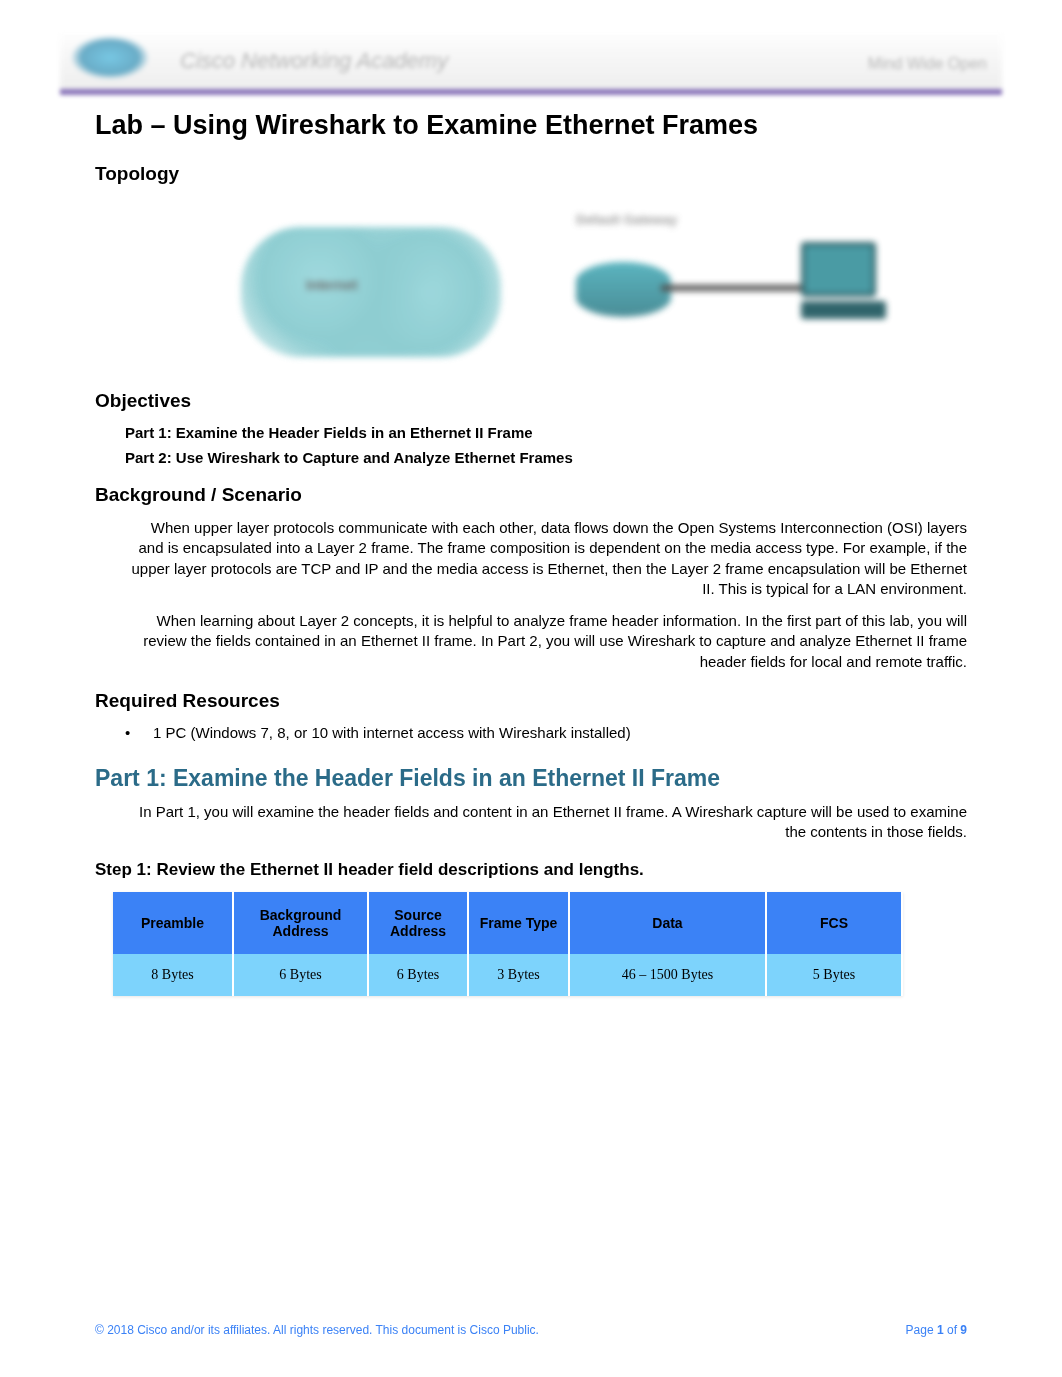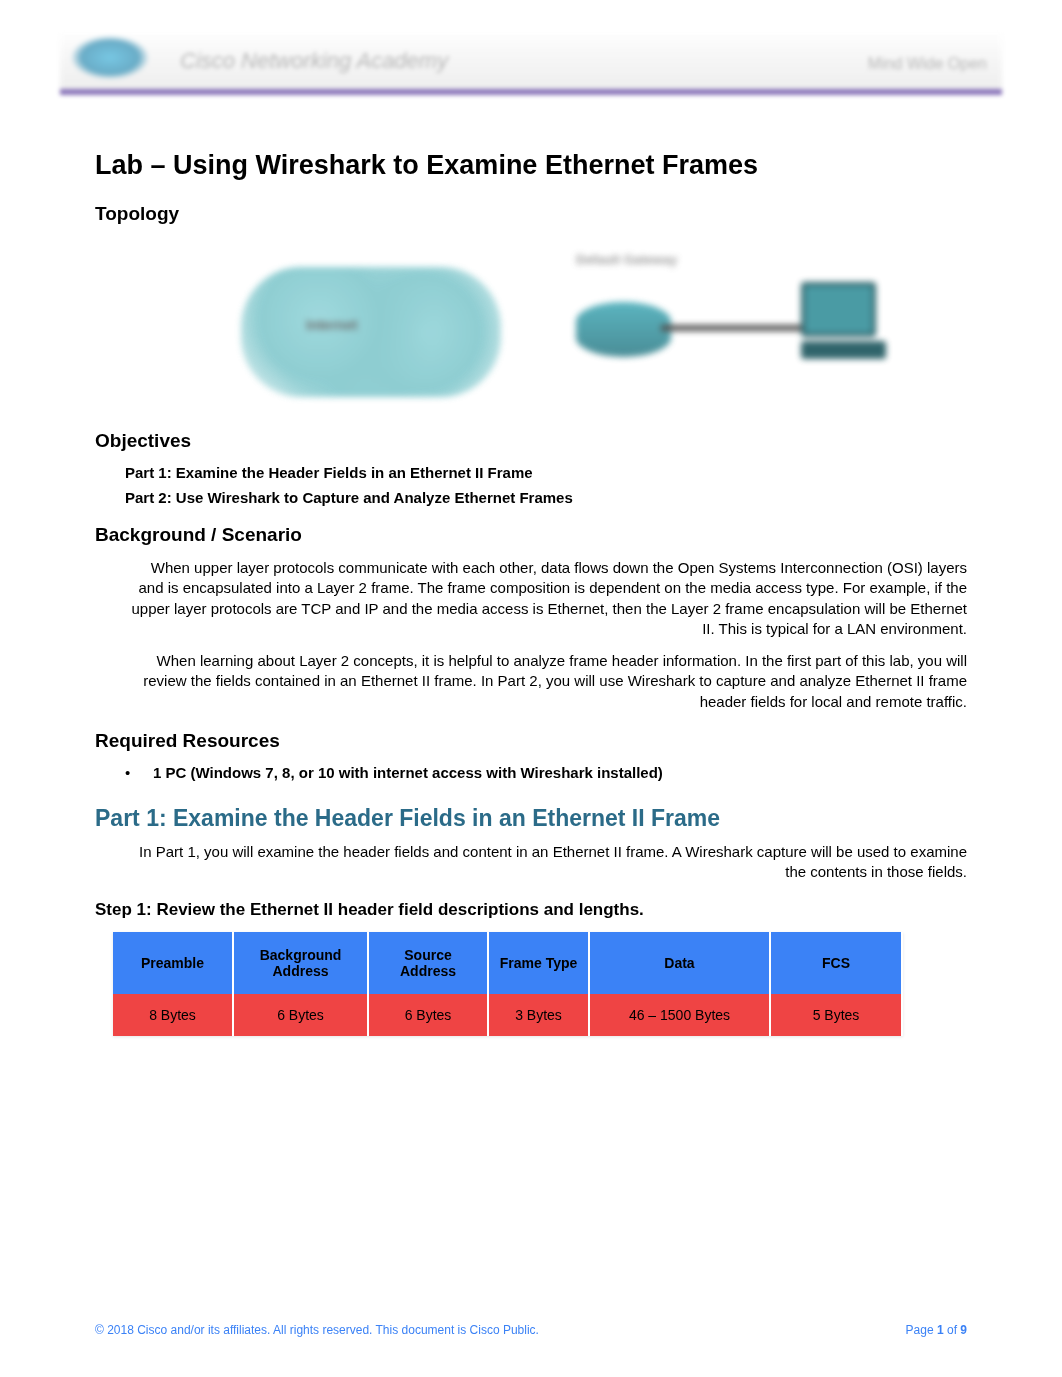--- a/index.html
+++ b/index.html
@@ -44,21 +44,20 @@
     }
     .header-right {
       position: absolute;
       right: 15px;
       top: 25px;
       color: #999;
       font-size: 16px;
     }
     .content {
       padding: 15px 95px 0 95px;
-      margin-top: 40px;
     }
     h1.lab-title {
       font-size: 27px;
       font-weight: bold;
       margin-bottom: 22px;
     }
     h2.section-heading {
       font-size: 19px;
       font-weight: bold;
       margin-top: 18px;
@@ -94,21 +93,20 @@
       display: flex;
       margin-left: 30px;
       margin-bottom: 8px;
     }
     .bullet-dot {
       width: 28px;
       font-size: 15px;
     }
     .bullet-text {
       font-size: 15px;
-      font-weight: bold;
     }
     .topology-image {
       margin: 10px auto 18px auto;
       width: 700px;
       height: 175px;
       position: relative;
       filter: blur(3px);
       opacity: 0.85;
     }
     .cloud {
@@ -184,25 +182,26 @@
     }
     .eth-table th {
       background: #3b82f6;
       font-size: 14px;
       font-weight: bold;
       padding: 15px 10px;
       text-align: center;
       border-right: 2px solid #fff;
     }
     .eth-table td {
-      background: #ef4444;
+      background: #7dd3fc;
       font-size: 14px;
       padding: 13px 10px;
       text-align: center;
       border-right: 2px solid #fff;
+      font-family: Liberation Serif, serif;
     }
     .footer {
       position: absolute;
       bottom: 40px;
       left: 95px;
       right: 95px;
       display: flex;
       justify-content: space-between;
       font-size: 12px;
       color: #3b82f6;
@@ -252,23 +251,23 @@
   <h2 class="part-heading">Part 1:   Examine the Header Fields in an Ethernet II Frame</h2>
   <p class="body-para">In Part 1, you will examine the header fields and content in an Ethernet II frame. A Wireshark capture will be used to examine the contents in those fields.</p>
 
   <h3 class="step-heading">Step 1:   Review the Ethernet II header field descriptions and lengths.</h3>
 
   <table class="eth-table">
     <thead>
       <tr>
         <th style="width:120px">Preamble</th>
         <th style="width:135px">Background Address</th>
-        <th style="width:120px">Source Address</th>
+        <th style="width:100px">Source Address</th>
         <th style="width:101px">Frame Type</th>
-        <th style="width:181px">Data</th>
+        <th style="width:197px">Data</th>
         <th>FCS</th>
       </tr>
     </thead>
     <tbody>
       <tr>
         <td>8 Bytes</td>
         <td>6 Bytes</td>
         <td>6 Bytes</td>
         <td>3 Bytes</td>
         <td>46 – 1500 Bytes</td>

